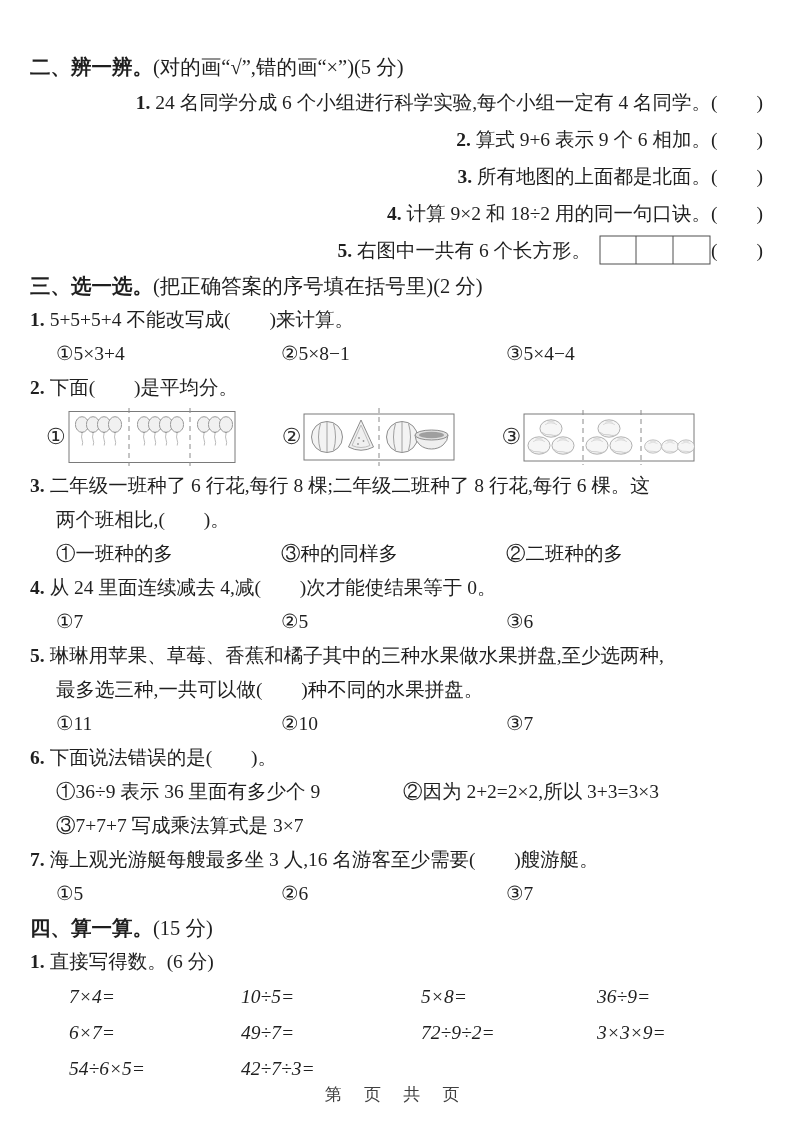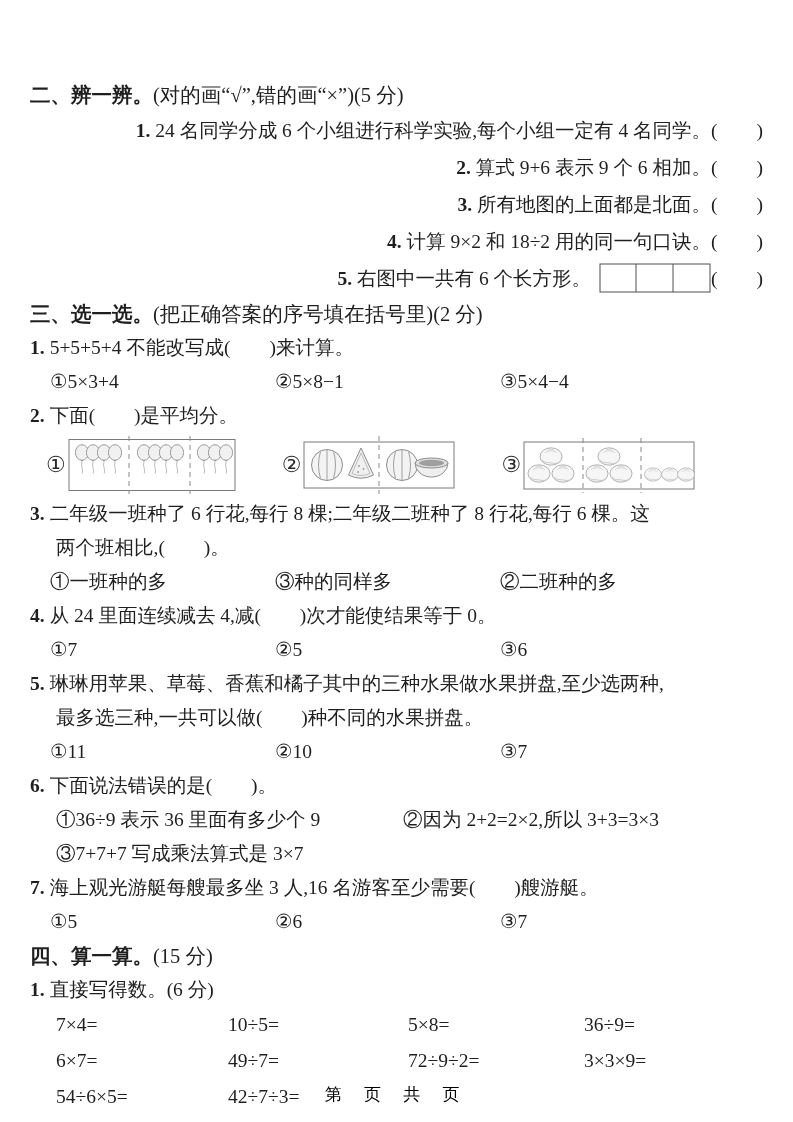--- a/index.html
+++ b/index.html
@@ -1,40 +1,40 @@
 <!DOCTYPE html>
 <html><head>
 <meta charset="utf-8">
 <style>
   * { box-sizing: border-box; }
   html,body { margin:0; padding:0; background:#fff; }
   .page {
     width:793px; height:1122px; background:#fff; position:relative;
-    padding:78px 30px 0 30px; overflow:hidden;
+    padding:50px 30px 0 30px; overflow:hidden;
     font-family:"Liberation Serif","DejaVu Serif",serif;
     color:#1f1f1f; font-size:19.5px;
   }
   h2 { margin:0; font-size:20.5px; line-height:34px; font-weight:normal; white-space:nowrap; }
   h2 .t { font-weight:bold; }
   .num { font-weight:bold; padding-right:5px; }
   .jrow { display:flex; justify-content:flex-end; align-items:baseline; line-height:37px; white-space:nowrap; }
   .jtext { white-space:nowrap; }
   .blank { white-space:pre; }
   .line { line-height:34px; white-space:nowrap; }
   .cont { padding-left:26px; }
-  .opts3 { display:grid; grid-template-columns:225px 225px auto; margin-left:20px; line-height:34px; }
+  .opts3 { display:grid; grid-template-columns:225px 225px auto; margin-left:26px; line-height:34px; }
   .opts2 { display:grid; grid-template-columns:315px auto; margin-left:26px; line-height:34px;gap:32px; }
   .figrow { display:flex; align-items:center; gap:46px; margin:3px 0 3px 16px; height:58px; }
   .figgroup { display:flex; align-items:center; }
   .circ { font-size:22px; margin-right:2px; color:#2a2a2a; }
   .rectfig { vertical-align:-8px; margin-left:8px; }
   .subline { line-height:34px; white-space:nowrap; }
-  .calc { display:grid; grid-template-columns:172px 180px 176px auto; margin-left:26px; line-height:36px; }
+  .calc { display:grid; grid-template-columns:172px 180px 176px auto; margin-left:39px; line-height:36px;font-style:italic; }
   .pgfooter { position:absolute; left:0; right:0; bottom:16px; text-align:center;
-    font-size:17px; letter-spacing:9px; color:#000000; }
+    font-size:17px; letter-spacing:9px; color:#404040; }
 </style>
 </head>
 <body>
 
 <div class="page">
 
   <section>
     <h2><span class="t">二、辨一辨。</span><span>(对的画“√”,错的画“×”)(5 分)</span></h2>
 
     <div class="jrow">

